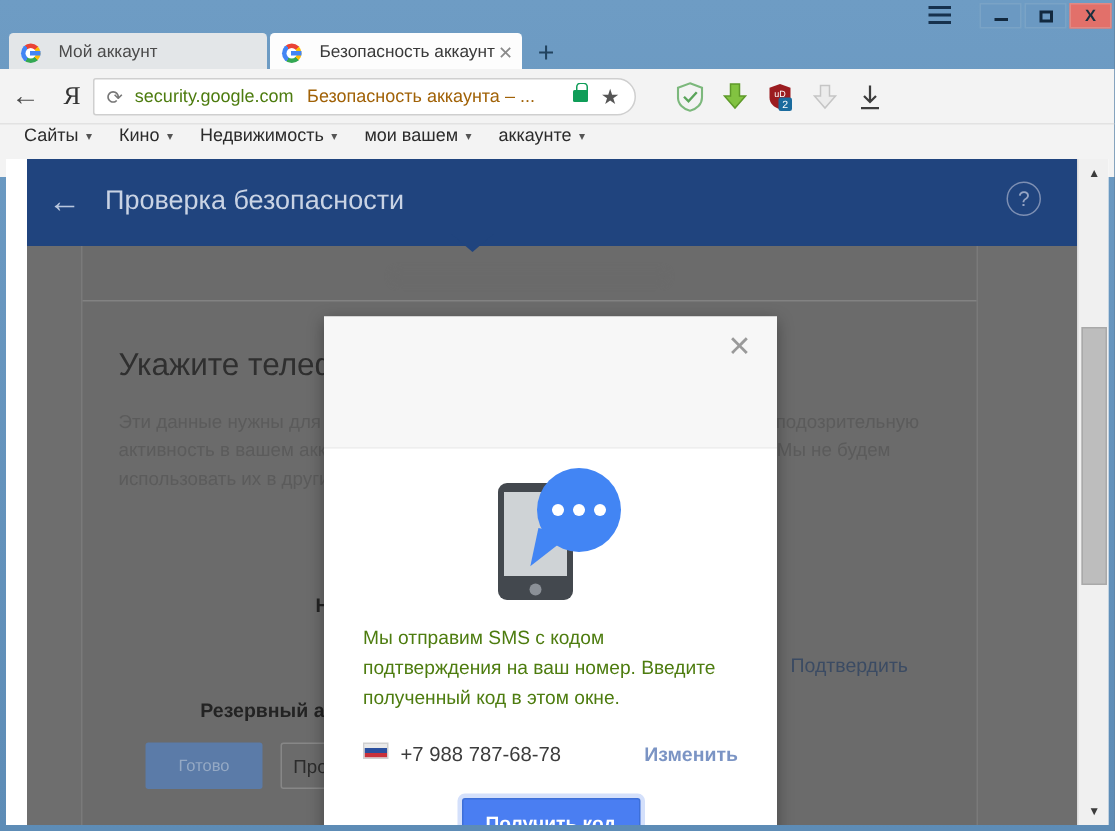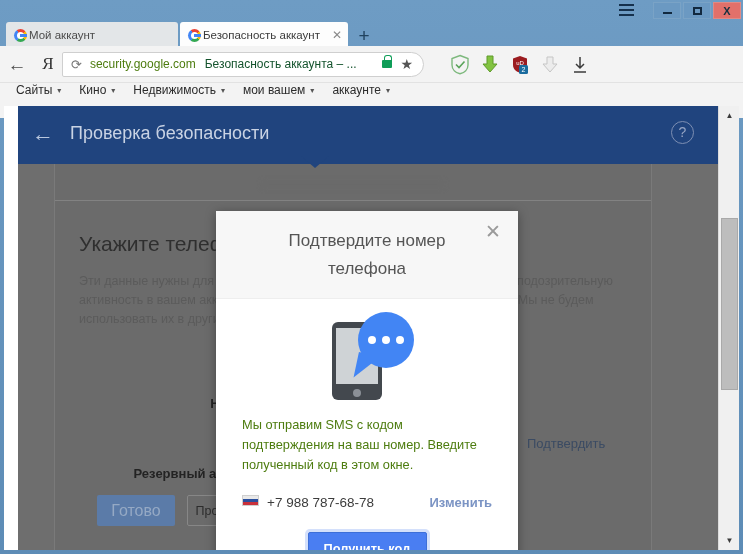--- a/index.html
+++ b/index.html
@@ -45,21 +45,21 @@
   .wbtn.close span { font-weight: bold; font-size: 11px; color: #17303f; font-family:"Liberation Sans",sans-serif;}
 
   
   .tabstrip {
     position: absolute; left: 0; top: 20px;
     width: 743px; height: 28px;
   }
   .tab {
     position: absolute; top: 2px; height: 26px;
     border-top-left-radius: 3px; border-top-right-radius: 3px;
-    display: flex; align-items: center; gap: 2px;
+    display: flex; align-items: center; gap: 12px;
     padding: 0 8px;
     font-size: 11.5px; color: #3a3a3a;
     cursor: pointer; overflow: hidden;
   }
   .tab.inactive { left: 6px; width: 172px; background: #e3e6e8; color:#4b4b4b; }
   .tab.active   { left: 180px; width: 168px; background: #fdfdfd; }
   .gicon {
     width: 13px; height: 13px; flex: 0 0 13px; position: relative;
     border-radius: 50%;
     background:
@@ -107,21 +107,21 @@
   .omnibox {
     position: relative;
     flex: 0 0 auto; width: 362px; height: 25px;
     background: #fff; border: 1px solid #cfcfcf;
     border-radius: 2px 13px 13px 2px;
     display: flex; align-items: center; padding: 0 6px 0 8px;
     font-size: 12px; cursor: text;
   }
   .reload { color: #777; font-size: 13px; margin-right: 8px; }
   .url-domain { color: #4d7c0f; margin-right: 9px; white-space: nowrap; }
-  .url-title { color: #14532d; white-space: nowrap; overflow: hidden; flex: 1; }
+  .url-title { color: #a16207; white-space: nowrap; overflow: hidden; flex: 1; }
   .lock {
     width: 10px; height: 8px; background: #0f9d58; position: relative;
     margin: 0 8px 0 4px; border-radius: 1px; flex: 0 0 10px;
   }
   .lock::before {
     content:""; position:absolute; left:2px; top:-5px; width:6px; height:6px;
     border: 1.6px solid #0f9d58; border-bottom: none;
     border-radius: 3px 3px 0 0;
   }
   .star { color: #555; font-size: 14px; margin-right: 4px; }
@@ -207,21 +207,21 @@
     position:absolute; right: 318px; top: 300px; width: 220px; text-align:right;
     font-size: 13px; font-weight: bold; color: #232323; line-height: 20px;
   }
   .confirm-link {
     position:absolute; left: 472px; top: 272px;
     font-size: 13px; color: #3b4b63;
   }
   .btn-done {
     position:absolute; left: 42px; bottom: 24px;
     width: 78px; height: 31px; background: #5b7ba8;
-    color: #95a9c4; font-size: 16px; border: none; border-radius: 2px;
+    color: #95a9c4; font-size: 11px; border: none; border-radius: 2px;
     cursor:pointer;
   }
   .btn-skip {
     position:absolute; left: 132px; bottom: 24px;
     width: 84px; height: 31px; background: #6b6b6b;
     color: #2c2c2c; font-size: 12.5px; border: 1px solid #878787; border-radius: 2px;
     cursor:pointer; overflow:hidden; white-space:nowrap;
   }
 
   
@@ -456,21 +456,20 @@
 
     <div class="scrollbar">
       <div class="sb-arrow up">▲</div>
       <div class="sb-thumb"></div>
       <div class="sb-arrow down">▼</div>
     </div>
 
     <div class="modal">
 
       <div class="modal-head">
-        <div class="modal-title">Подтвердите номер телефона</div>
         <div class="modal-close">✕</div>
       </div>
 
       <div class="modal-body">
 
         <div class="illus">
           <div class="phone-art">
             <div class="ph-body"></div>
             <div class="ph-screen"></div>
             <div class="ph-home"></div>

